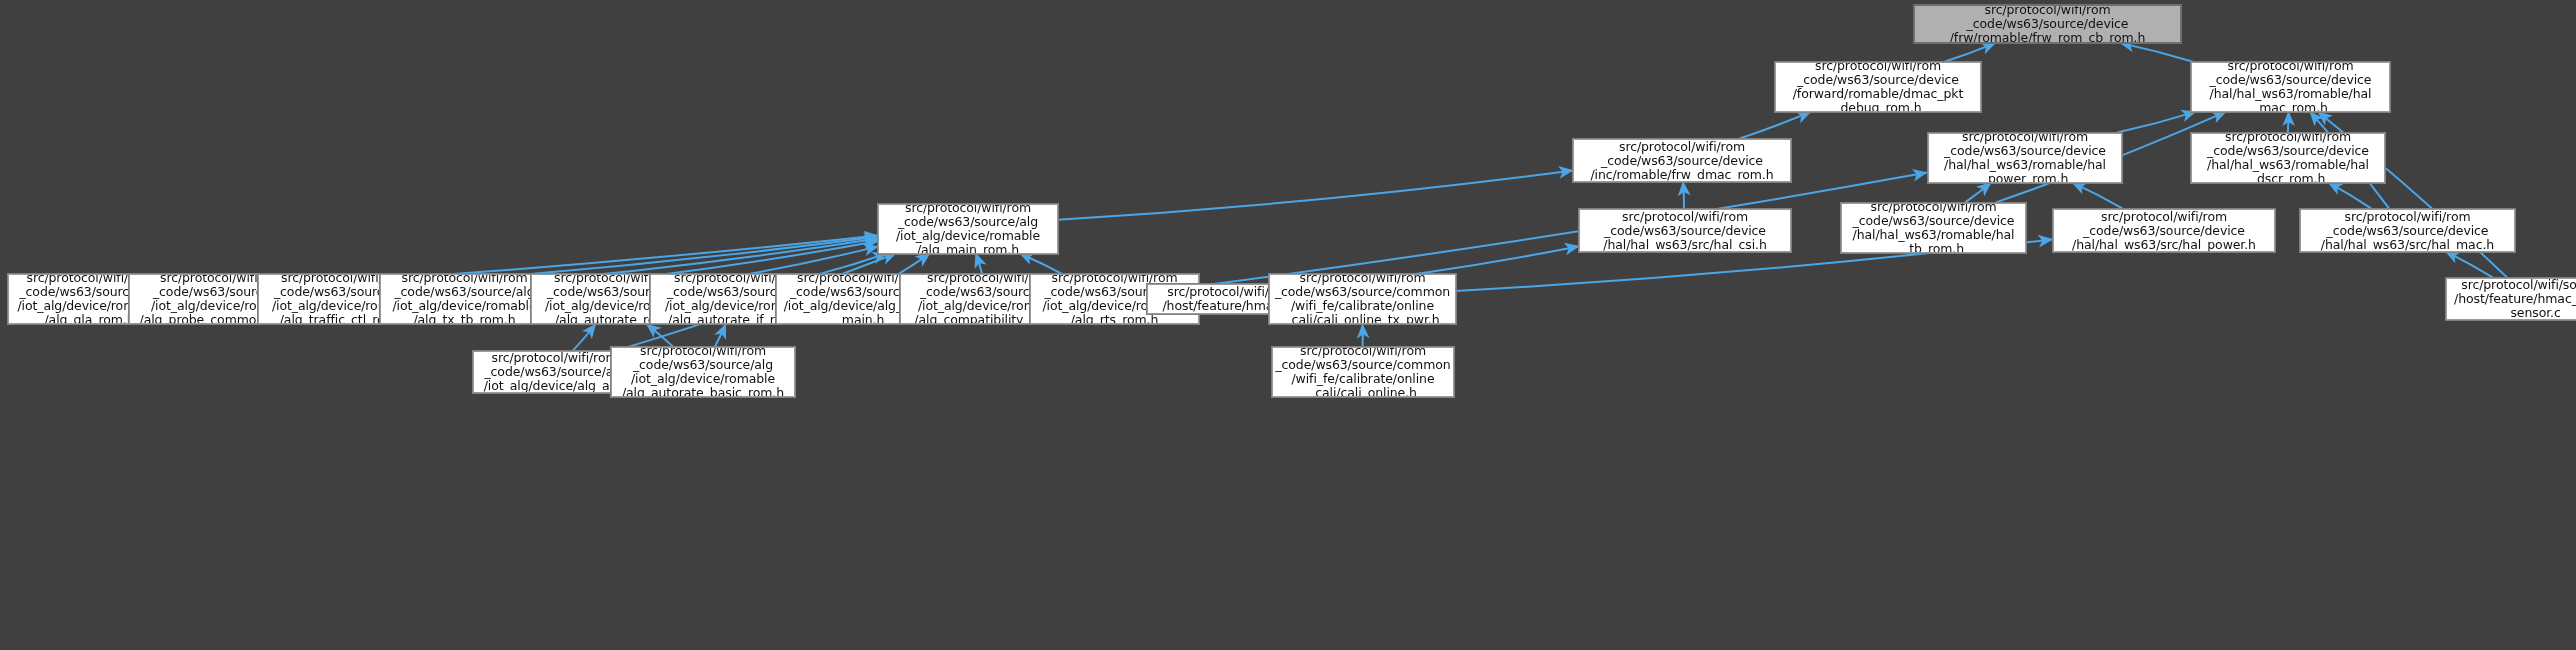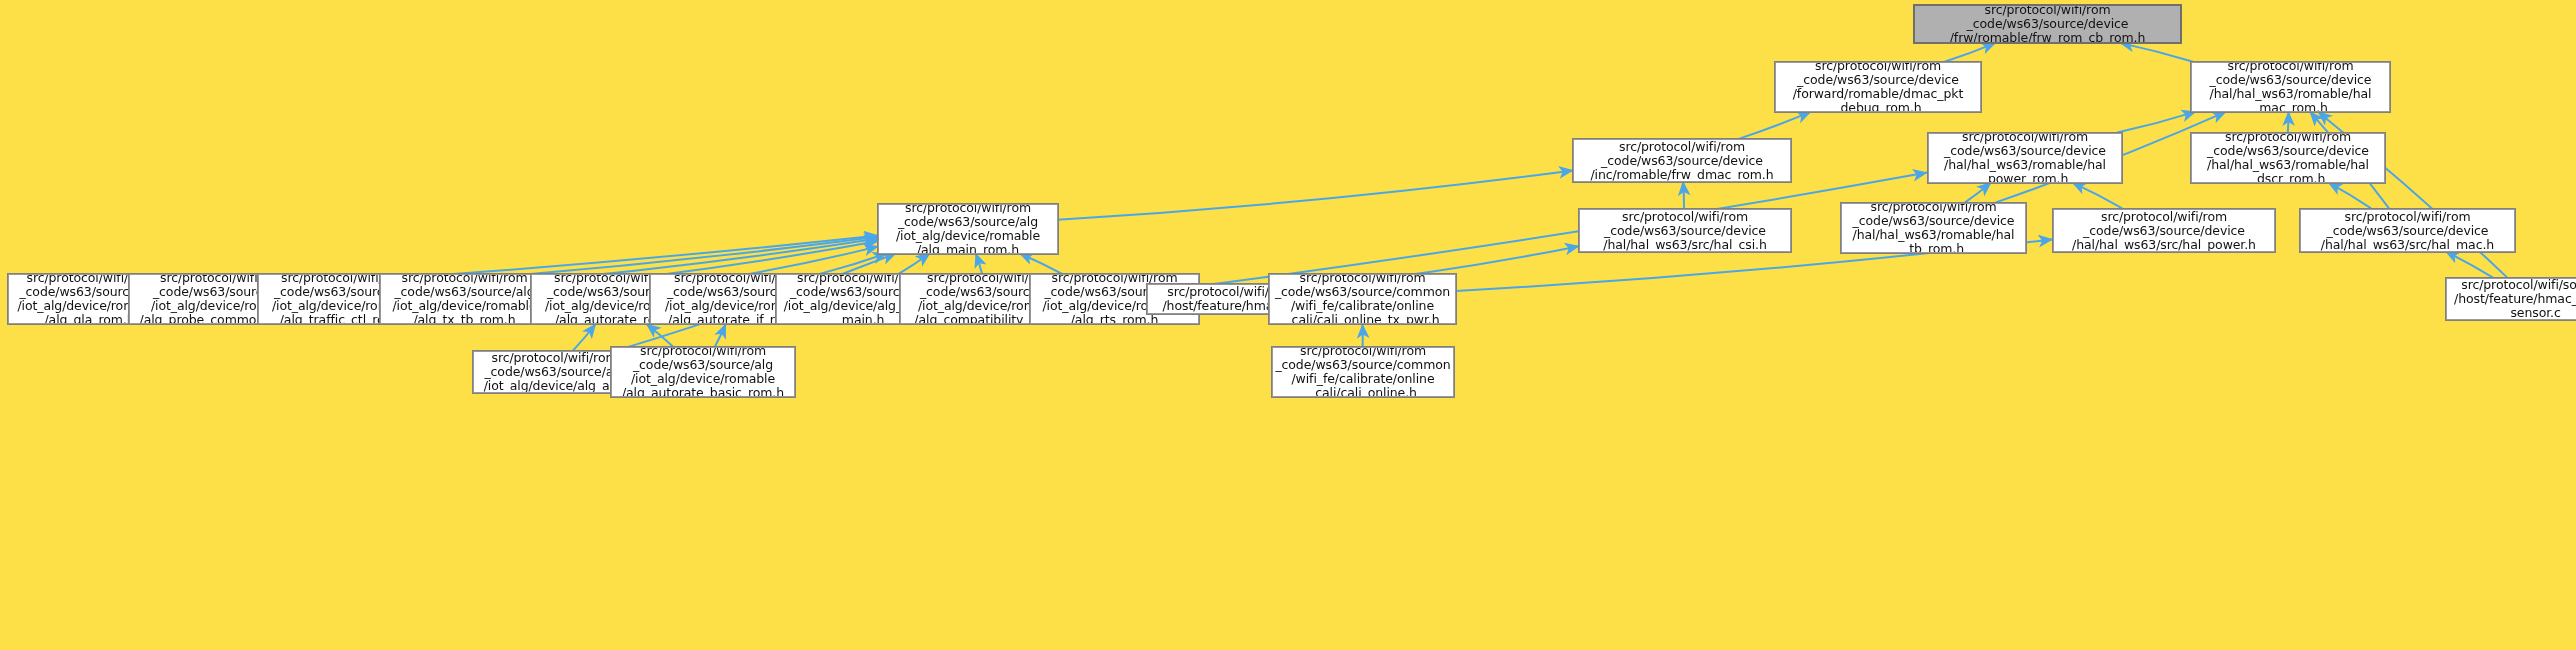--- a/index.html
+++ b/index.html
@@ -1,16 +1,16 @@
 <!DOCTYPE html>
 <html><head>
 <meta charset="utf-8">
 <style>
   html,body{margin:0;padding:0;background:#000;}
-  #stage{position:relative;width:2576px;height:650px;background:#fde047;overflow:hidden;
+  #stage{position:relative;width:2576px;height:650px;background:#404040;overflow:hidden;
          font-family:"DejaVu Sans","Liberation Sans",sans-serif;}
   #edges{position:absolute;left:0;top:0;width:2576px;height:650px;}
   .node{position:absolute;box-sizing:border-box;background:#ffffff;border:1px solid #9a9a9a;
         outline:1px solid #808080;color:#111;display:flex;align-items:center;justify-content:center;
         text-align:center;line-height:1.12;letter-spacing:-0.1px;white-space:pre-line;
         padding:1px 2px;overflow:hidden;}
   .node.root{background:#b0b0b0;border:1px solid #6e6e6e;outline:1px solid #707070;}
   .node span{display:block;width:100%;}
 </style>
 </head>

